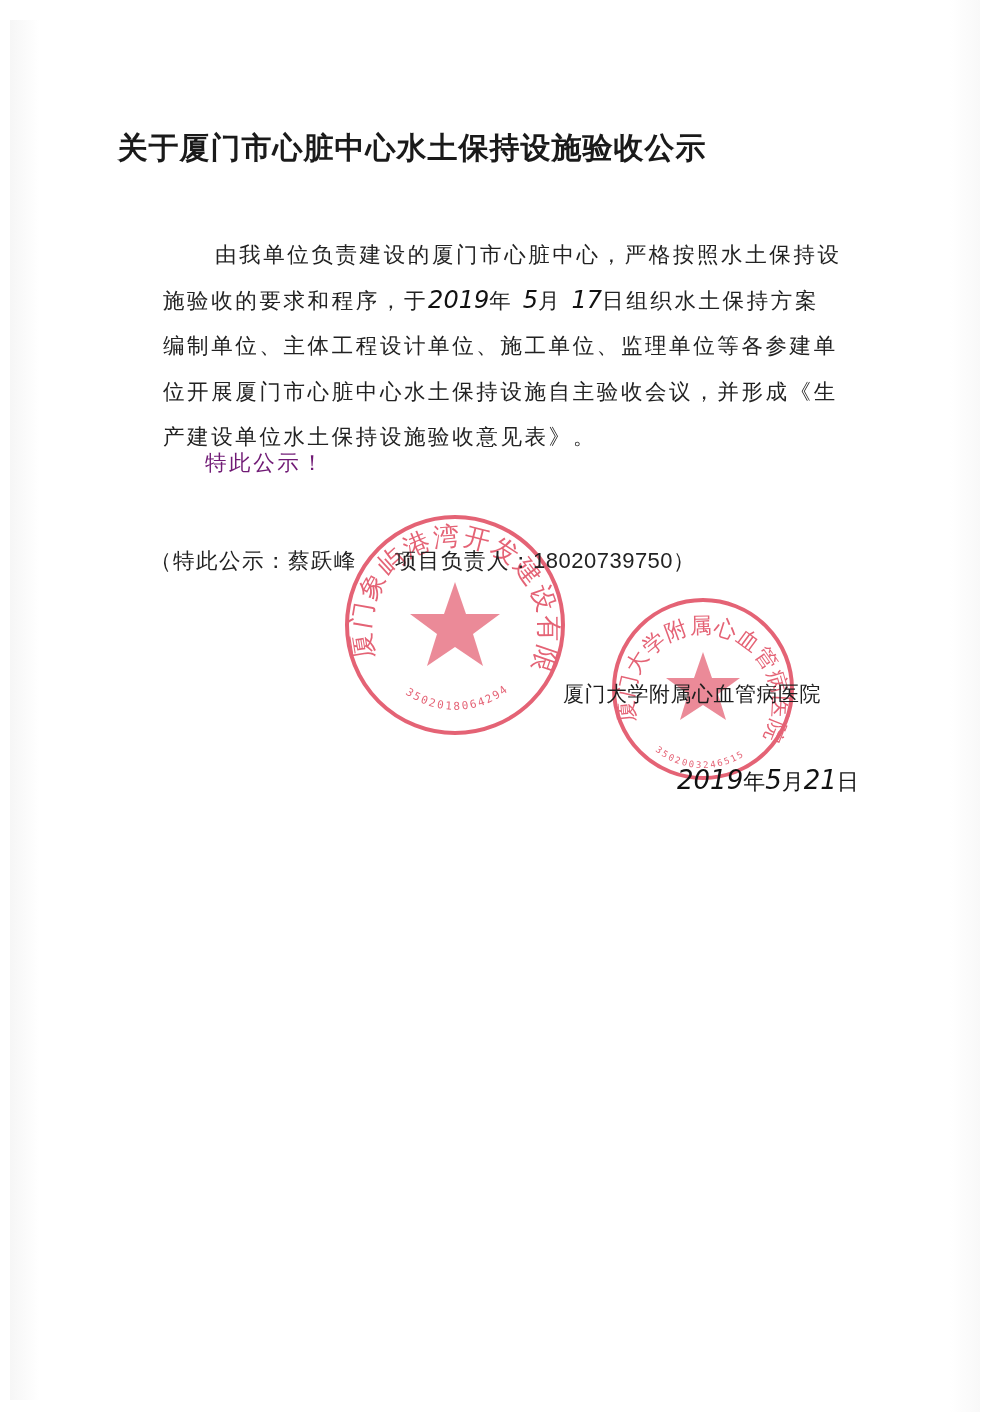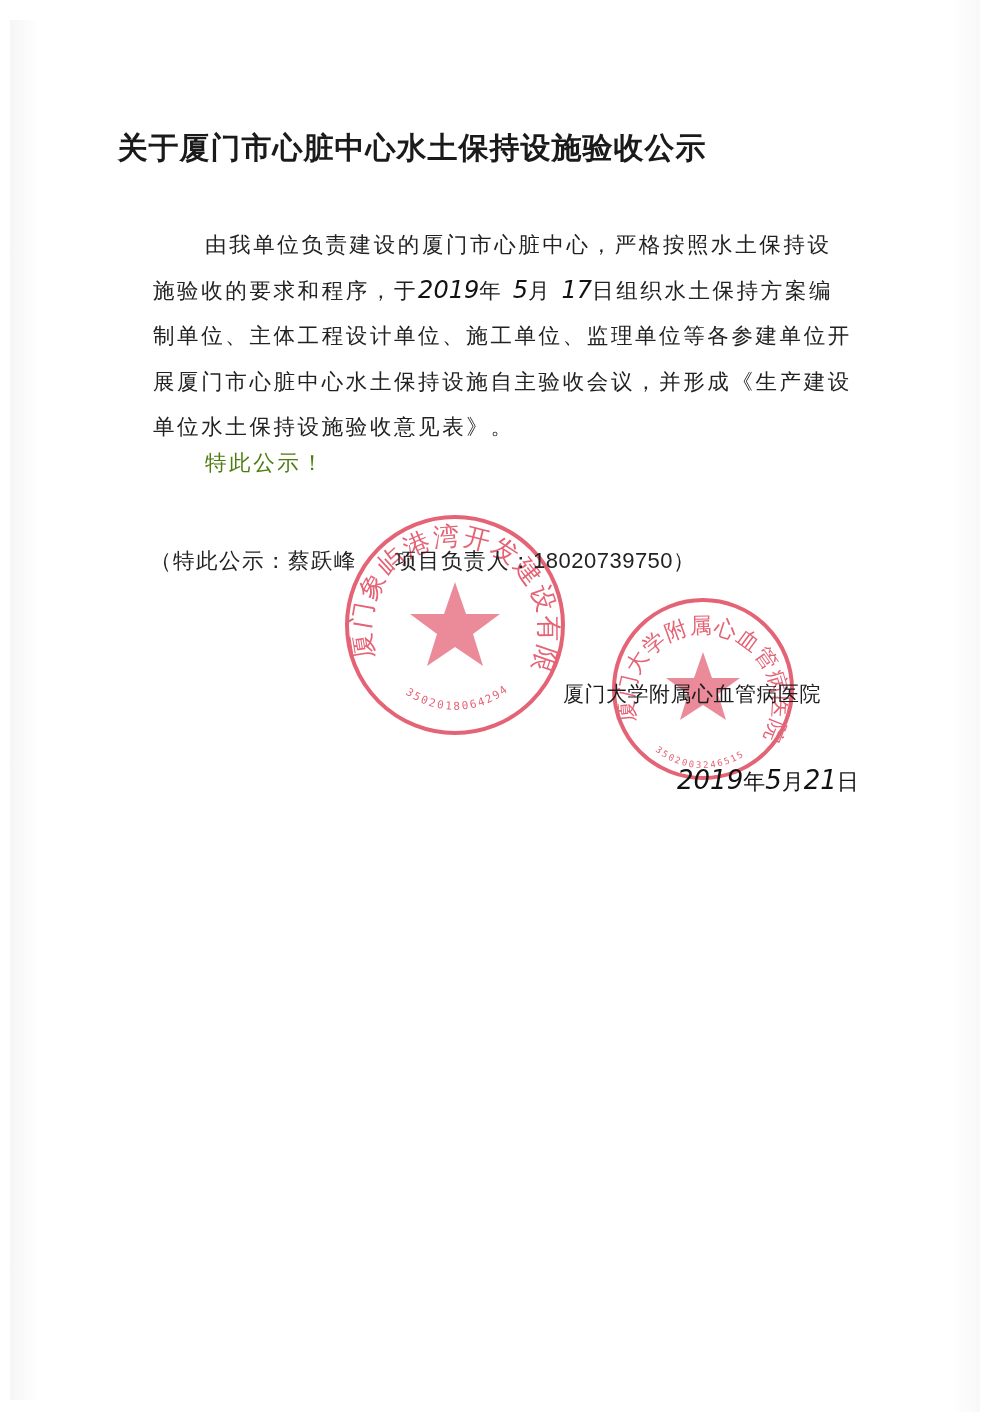--- a/index.html
+++ b/index.html
@@ -37,36 +37,36 @@
     .body-text {
       position: absolute;
       left: 153px;
       width: 700px;
       top: 222px;
       font-size: 21.5px;
       line-height: 45.5px;
       letter-spacing: 2.6px;
       color: #222;
     }
-    .body-text p { margin: 0; }
+    .body-text p { margin: 10px; }
     .para1 { text-indent: 52px; }
     .hand {
       font-family: "DejaVu Sans", "Liberation Sans", sans-serif;
       font-style: italic;
       font-size: 24px;
       letter-spacing: 0;
       color: #111;
     }
     .notice {
       position: absolute;
       left: 205px;
       top: 448px;
       font-size: 21.5px;
       letter-spacing: 2.6px;
-      color: #4d7c0f;
+      color: #701a75;
     }
     .contact {
       position: absolute;
       left: 150px;
       top: 546px;
       font-size: 21.5px;
       letter-spacing: 1.5px;
       color: #222;
       z-index: 3;
     }

